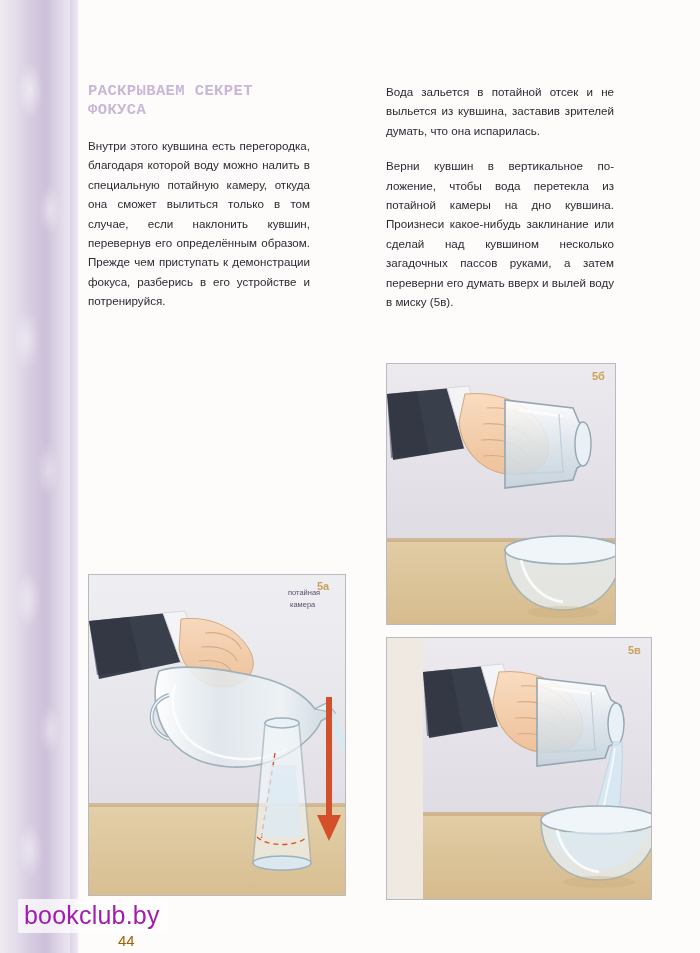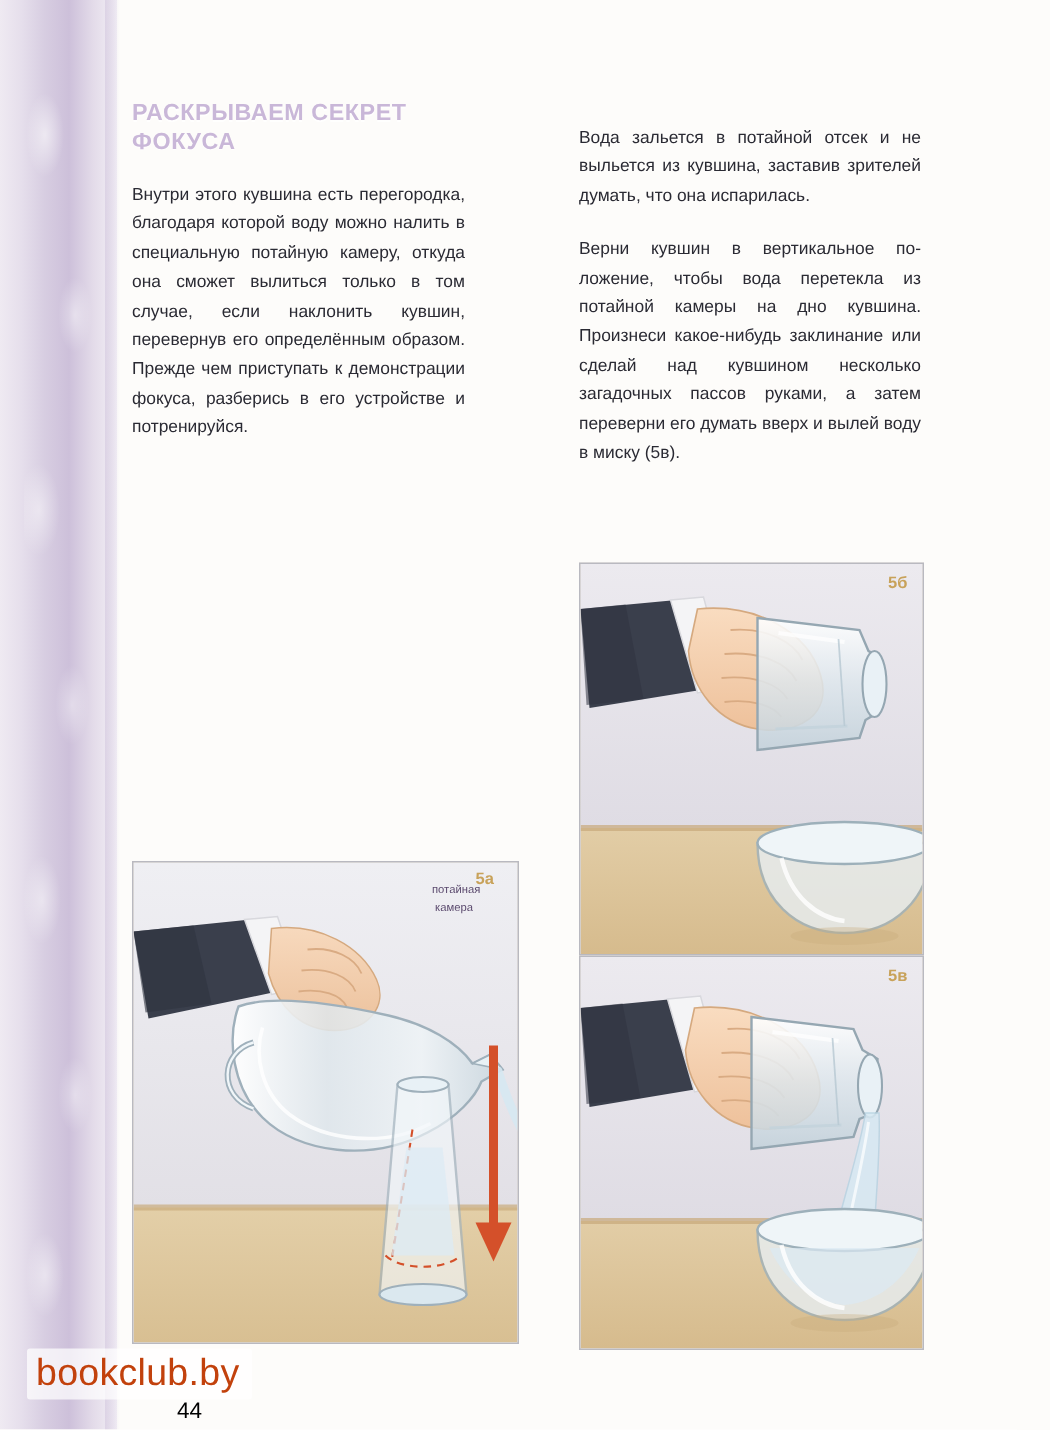--- a/index.html
+++ b/index.html
@@ -55,28 +55,28 @@
   
   .col {
     position: absolute;
     top: 66px;
     width: 222px;
   }
   .col-left  { left: 88px; }
   .col-right { left: 386px; width: 228px; }
 
   .headline {
-    font-family: Liberation Sans, sans-serif;
+    font-family: Liberation Mono, monospace;
     font-weight: bold;
     font-size: 15.5px;
     letter-spacing: .4px;
     line-height: 19px;
     color: #c9b7d8;
     text-transform: uppercase;
-    margin: 0 0 14px 0;
+    margin: 16px 0 14px 0;
     text-shadow: 0 1px 0 rgba(255,255,255,.8);
   }
 
   p.body {
     margin: 16px 0 2px 0;
     font-family: "Liberation Sans", sans-serif;
     font-size: 11.6px;
     line-height: 19.4px;
     color: #2a2a33;
     text-align: justify;
@@ -85,51 +85,51 @@
   }
 
   
   .figure {
     position: absolute;
     border: 1px solid #b9b9c0;
     background: #efe9e2;
     overflow: hidden;
   }
   .fig-5a { left: 88px;  top: 574px; width: 256px; height: 320px; }
-  .fig-5b { left: 386px; top: 363px; width: 228px; height: 260px; margin-top: 12px; }
-  .fig-5v { left: 386px; top: 637px; width: 228px; height: 261px; }
+  .fig-5b { left: 386px; top: 363px; width: 228px; height: 260px; }
+  .fig-5v { left: 386px; top: 637px; width: 228px; height: 261px; padding-left: 36px; }
 
   .fig-label {
     position: absolute;
     right: 8px; top: 6px;
     font-family: Liberation Sans, sans-serif;
     font-size: 11px;
     font-weight: bold;
     color: #c8a25a;
     z-index: 40;
   }
 
   
   .watermark {
     position: absolute;
     left: 18px; bottom: 20px;
     font-family: "Liberation Sans", sans-serif;
     font-size: 25px;
-    color: #c2410c;
+    color: #a21caf;
     letter-spacing: .2px;
     background: rgba(255,255,255,.72);
     padding: 2px 8px 3px 6px;
     border-radius: 2px;
   }
   .page-number {
     position: absolute;
     left: 118px; bottom: 4px;
     font-family: "Liberation Sans", sans-serif;
     font-size: 15px;
-    color: #000000;
+    color: #a16207;
   }
 
   svg { display: block; }
 </style>
 </head>
 <body>
 
 <div class="page">
 
   <div class="left-band"></div>

